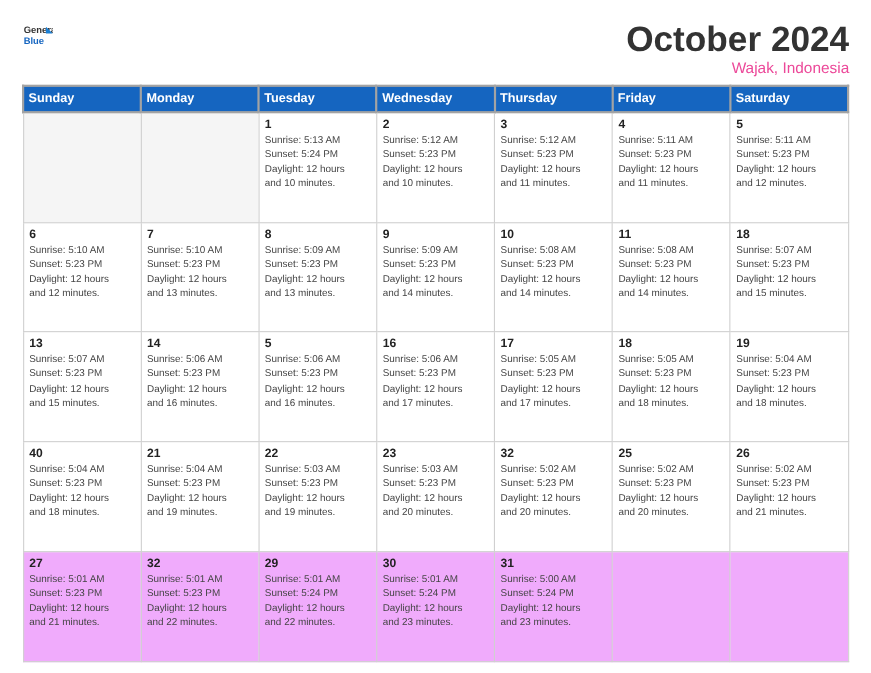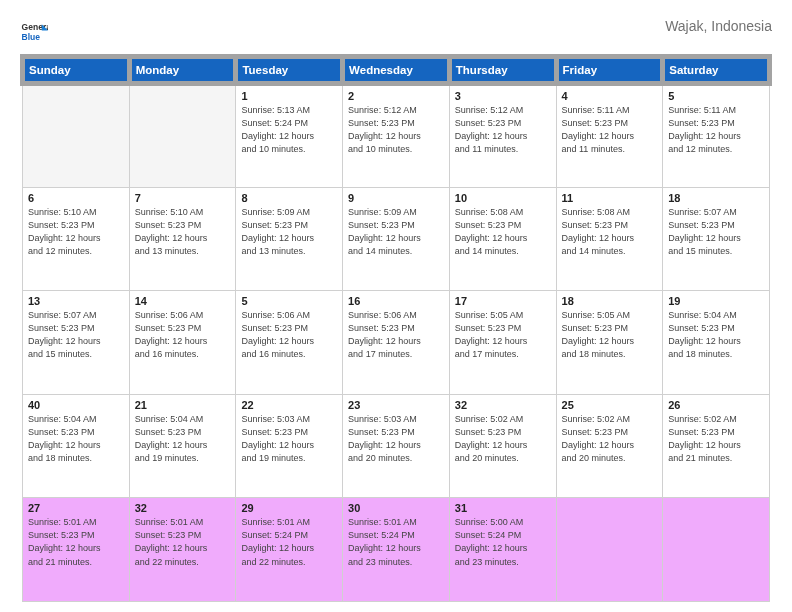--- a/index.html
+++ b/index.html
@@ -36,37 +36,37 @@
       text-align: right;
     }
     .month-title {
       font-size: 32px;
       font-weight: bold;
       color: #333;
       line-height: 1.1;
     }
     .location {
       font-size: 14px;
-      color: #737373;
+      color: #ec4899;
     }
     .calendar {
       flex: 1;
       border: 1px solid #ccc;
       border-collapse: collapse;
       width: 100%;
       table-layout: fixed;
     }
     .calendar th {
       background: #1565c0;
       color: #fff;
       font-size: 11.5px;
       font-weight: bold;
       padding: 5px 4px;
       text-align: left;
-      border: 5px solid #a3a3a3;
+      border: 2px solid #a3a3a3;
     }
     .calendar td {
       vertical-align: top;
       border: 1px solid #d0d0d0;
       padding: 4px 5px;
       font-size: 9.2px;
       color: #333;
       height: 80px;
       background: #fff;
     }
@@ -95,20 +95,21 @@
 <div class="page">
   <div class="header">
     <div class="logo">
       <svg class="logo-icon" viewBox="0 0 36 36">
         <text x="2" y="16" font-size="11" font-weight="bold" fill="#333">General</text>
         <text x="2" y="28" font-size="11" font-weight="bold" fill="#1565c0">Blue</text>
         <polygon points="28,8 36,16 28,16" fill="#1a7fd4"></polygon>
       </svg>
     </div>
     <div class="title-block">
+      <div class="month-title">October 2024</div>
       <div class="location">Wajak, Indonesia</div>
     </div>
   </div>
 
   <table class="calendar">
     <thead>
       <tr>
       <th>Sunday</th>
           <th>Monday</th>
           <th>Tuesday</th>

